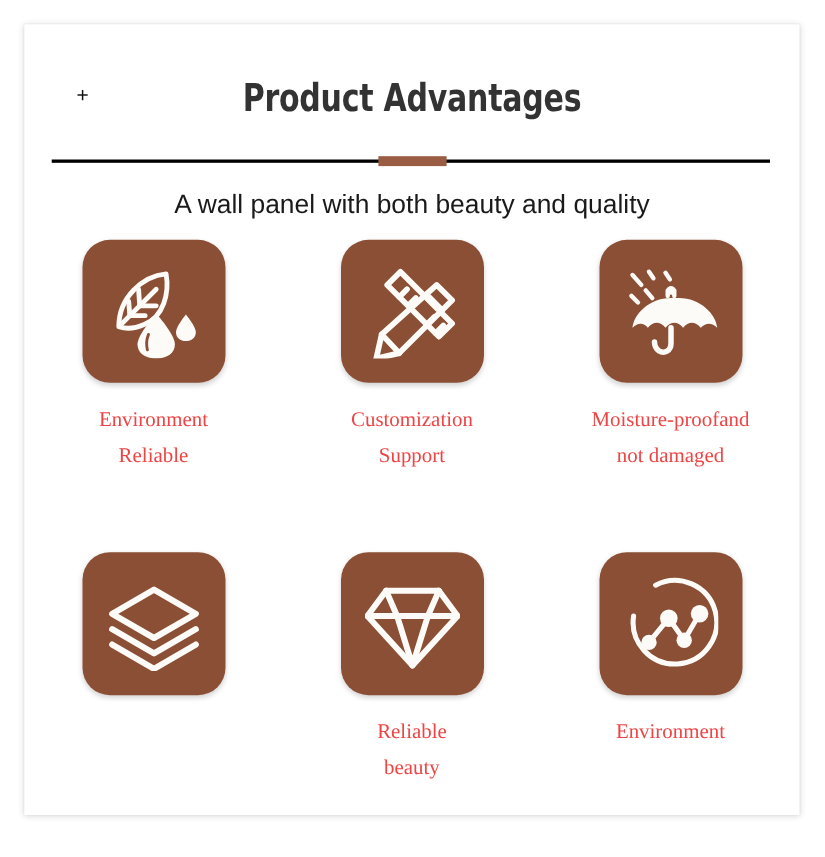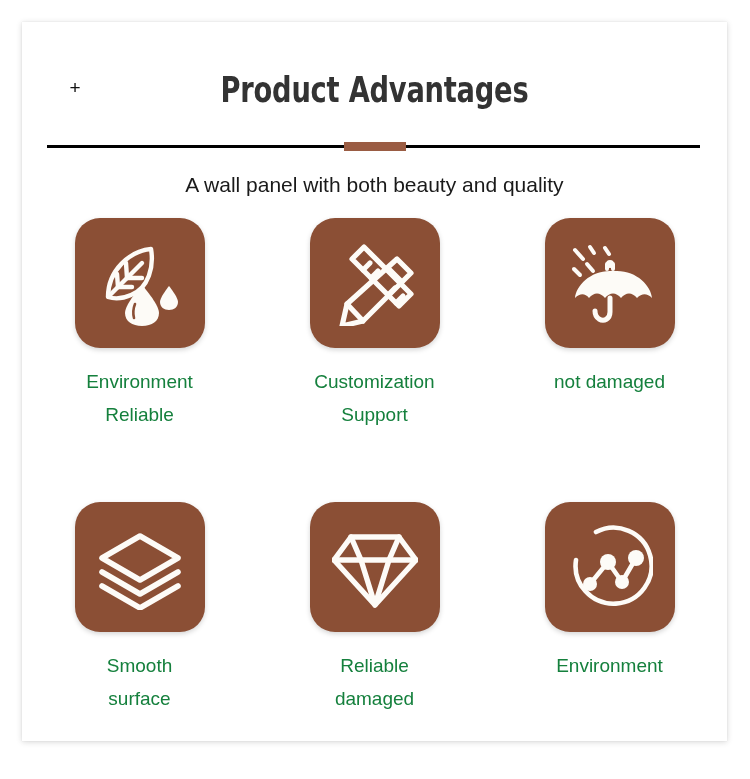--- a/index.html
+++ b/index.html
@@ -78,21 +78,21 @@
     top: 0px;
     width: 62px;
     height: 9px;
   }
   .subtitle {
     position: absolute;
     left: 0;
     top: 151px;
     width: 705px;
     text-align: center;
-    font-size: 21px;
+    font-size: 24px;
     color: #1a1a1a;
     font-family: "Liberation Sans", sans-serif;
     white-space: nowrap;
   }
   .grid {
     position: absolute;
     left: 0;
     top: 196px;
     width: 705px;
   }
@@ -119,22 +119,22 @@
     box-shadow: 0 2px 5px rgba(0,0,0,0.17);
   }
   .tile svg {
     display: block;
   }
   .caption {
     margin-top: 17px;
     text-align: center;
     font-size: 19px;
     line-height: 33px;
-    color: #15803d;
-    font-family: Liberation Sans, sans-serif;
+    color: #ef4444;
+    font-family: Liberation Serif, serif;
   }
   .caption .cap-line {
     display: block;
     white-space: nowrap;
   }
 </style>
 </head>
 <body>
 
 <div class="page">
@@ -214,61 +214,58 @@
                   <path d="M8 10 L16 19"></path>
                   <path d="M23 7 L27 13"></path>
                   <path d="M38 8 L42 14"></path>
                   <path d="M20 24 L26 31"></path>
                   <path d="M7 29 L13 35"></path>
                 </g>
               </svg>
             </span>
           </div>
           <div class="caption">
+            <span class="cap-line">Moisture-proofand</span>
             <span class="cap-line">not damaged</span>
           </div>
         </div>
 
       </div>
 
       <div class="row row-2">
 
         <div class="cell">
           <div class="tile" style="background: rgb(139, 79, 53);">
             <span>
               <svg width="86" height="86" viewBox="0 0 86 86">
                 <g fill="none" stroke="#fdfbf7" stroke-width="5.6" stroke-linecap="round" stroke-linejoin="round">
                   <path d="M43 12 L81 34 L43 56 L5 34 Z"></path>
                   <path d="M5 48 L43 70 L81 48"></path>
                   <path d="M5 62 L43 84 L81 62"></path>
                 </g>
               </svg>
             </span>
           </div>
-          <div class="caption">
-            <span class="cap-line">Smooth</span>
-            <span class="cap-line">surface</span>
-          </div>
         </div>
 
         <div class="cell">
           <div class="tile" style="background: rgb(139, 79, 53);">
             <span>
               <svg width="86" height="86" viewBox="0 0 86 86">
                 <g fill="none" stroke="#fdfbf7" stroke-width="5.4" stroke-linecap="round" stroke-linejoin="round">
                   <path d="M19 13 L67 13 L84 36 L43 81 L2 36 Z"></path>
                   <path d="M2 36 L84 36"></path>
                   <path d="M19 13 L29 36 L43 81 L57 36 L67 13"></path>
                 </g>
               </svg>
             </span>
           </div>
           <div class="caption">
             <span class="cap-line">Reliable</span>
-            <span class="cap-line">damaged</span>
+            <span class="cap-line">beauty</span>
           </div>
         </div>
 
         <div class="cell">
           <div class="tile" style="background: rgb(139, 79, 53);">
             <span>
               <svg width="86" height="86" viewBox="0 0 86 86">
                 <path d="M29 8 A38 38 0 1 1 9 36" fill="none" stroke="#fdfbf7" stroke-width="4.6" stroke-linecap="round"></path>
                 <g fill="none" stroke="#fdfbf7" stroke-width="4.6" stroke-linecap="round" stroke-linejoin="round">
                   <path d="M23 60 L41 38 L55 58 L69 34"></path>

